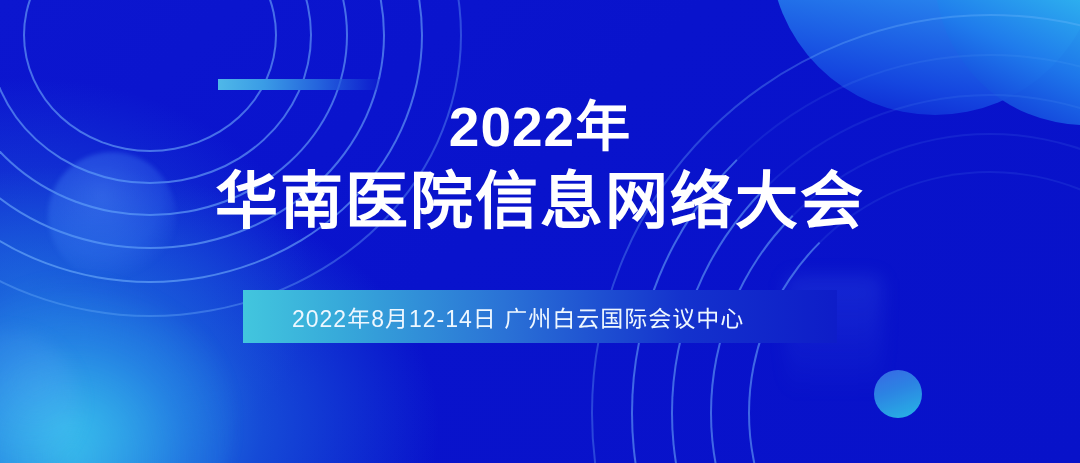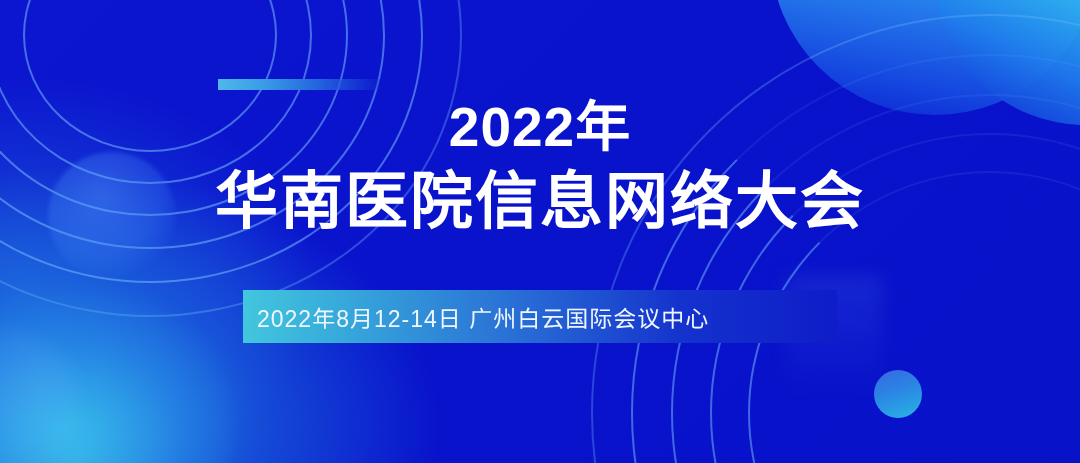--- a/index.html
+++ b/index.html
@@ -170,21 +170,21 @@
     height: 53px;
     background: linear-gradient(90deg, #42c6de 0%, #37aada 16%, #2a72d6 44%, #1432cd 74%, #0e1dc8 100%);
     display: flex;
     align-items: center;
   }
   .subtitle-text {
     color: #eef7ff;
     font-size: 23px;
     font-weight: normal;
     letter-spacing: 1px;
-    padding-left: 14px;
+    padding-left: 49px;
     white-space: nowrap;
   }
 </style>
 </head>
 <body>
 
 <div id="poster">
 
   <div class="bg-base"></div>
 

